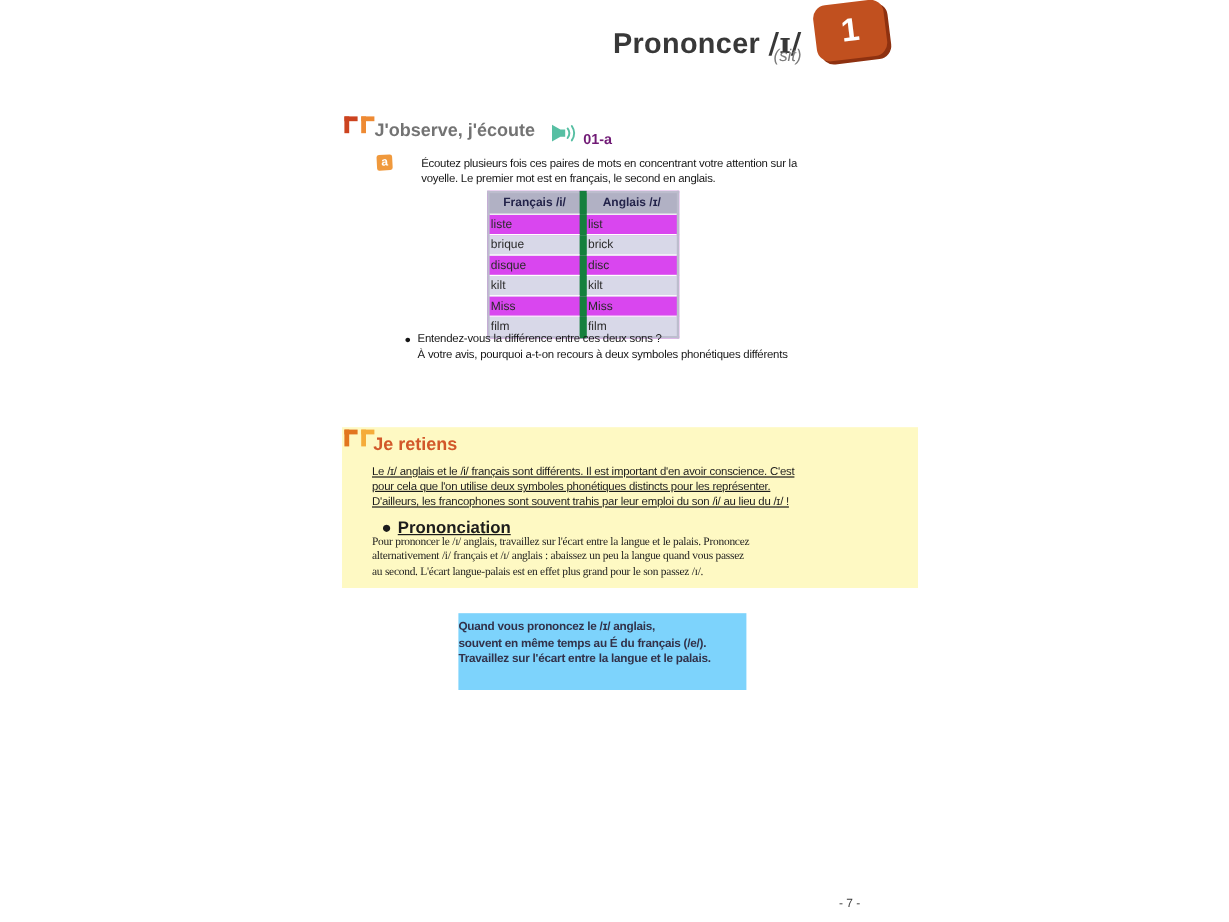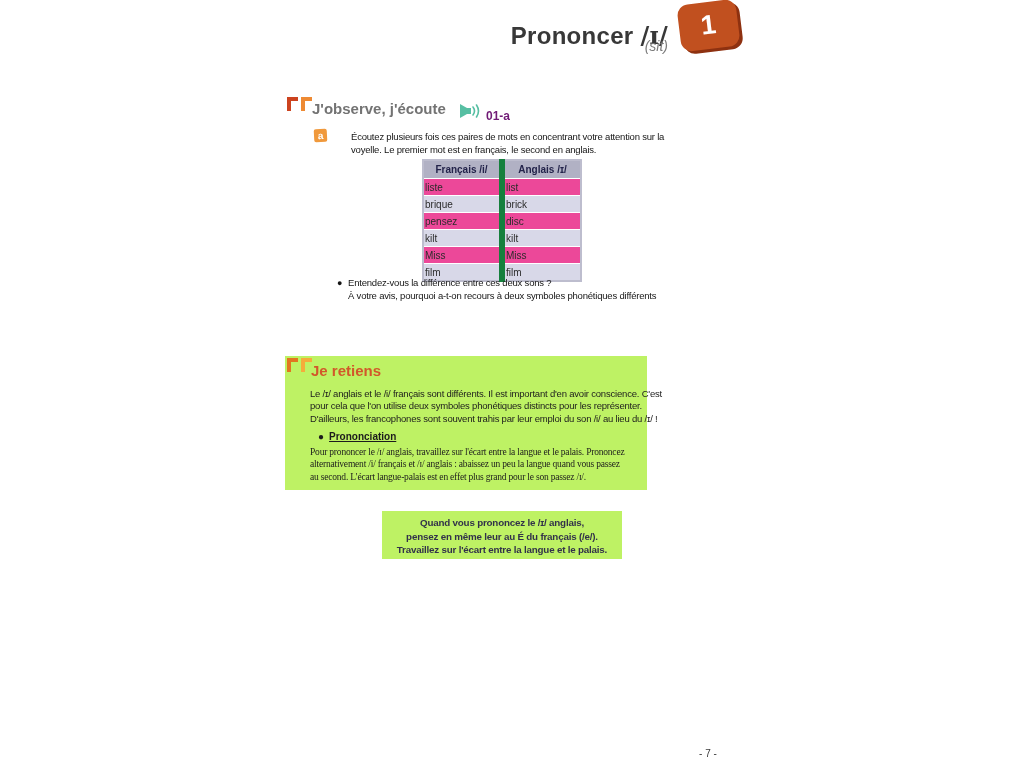--- a/index.html
+++ b/index.html
@@ -28,49 +28,49 @@
   .audio-icon{position:absolute;left:460px;top:103px;}
   .audio-label{position:absolute;left:486px;top:109px;font-size:12px;font-weight:bold;color:#701a75;}
   .ex-badge{position:absolute;left:314px;top:129px;width:13px;height:13px;background:#f0993c;
             border-radius:2px;color:#fff;font-size:10px;font-weight:bold;text-align:center;
             line-height:13px;transform:rotate(-3deg);}
   .instruction{position:absolute;left:335px;top:130px;width:378px;font-size:9.5px;
                line-height:13px;letter-spacing:-0.2px;color:#151515;}
   .instruction div{white-space:nowrap;padding-left:16px;}
 
   
-  .pair-table{position:absolute;left:422px;top:159px;border-collapse:collapse;
-              border:2px solid #bdbdce;font-size:10px;background:#ec4899;}
+  .pair-table{position:absolute;left:406px;top:159px;border-collapse:collapse;
+              border:2px solid #bdbdce;font-size:10px;background:#d946ef;}
   .pair-table th{width:73px;height:15px;background:#b1b1c4;color:#23234a;font-weight:bold;
                  text-align:center;border-bottom:1px solid #fff;font-size:10px;}
   .pair-table td{height:14px;text-align:left;color:#2b2b2b;
                  border-bottom:1px solid #fff;}
   .pair-table .c2{border-left:6px solid #15803d;}
   .pair-table tbody tr:nth-child(even) td{background:#d8d8e8;}
 
   
   .q-bullet{position:absolute;left:337px;top:278px;font-size:9px;color:#151515;}
   .questions{position:absolute;left:348px;top:277px;width:365px;font-size:9.5px;
              line-height:12.6px;letter-spacing:-0.2px;color:#151515;}
   .questions div{white-space:nowrap;}
 
   
-  .retiens-box{position:absolute;left:285px;top:356px;width:362px;height:134px;background:#bef264;}
+  .retiens-box{position:absolute;left:285px;top:356px;width:480px;height:134px;background:#fef9c3;}
   .retiens-heading{position:absolute;left:26px;top:6px;font-size:15px;font-weight:bold;color:#d2582a;}
   .retiens-p1{position:absolute;left:25px;top:32px;width:400px;font-size:9.5px;
-              line-height:12.4px;letter-spacing:-0.2px;color:#1c1c1c;}
+              line-height:12.4px;letter-spacing:-0.2px;color:#1c1c1c;text-decoration:underline;}
   .retiens-p1 div,.retiens-p2 div{white-space:nowrap;}
-  .retiens-bullet{position:absolute;left:33px;top:75px;font-size:10px;color:#1c1c1c;text-align:right;}
+  .retiens-bullet{position:absolute;left:33px;top:75px;font-size:14px;color:#1c1c1c;text-align:right;}
   .retiens-bullet .bullet-title{font-weight:bold;text-decoration:underline;margin-left:5px;}
   .retiens-p2{position:absolute;left:25px;top:90px;width:400px;font-size:9.5px;
               line-height:12.4px;letter-spacing:-0.2px;color:#1c1c1c;font-family:Liberation Serif, serif;}
 
   
-  .tip-box{position:absolute;left:382px;top:511px;width:240px;height:48px;background:#bef264;
-           box-sizing:border-box;padding-top:5px;text-align:center;color:#32324a;
+  .tip-box{position:absolute;left:382px;top:511px;width:240px;height:64px;background:#7dd3fc;
+           box-sizing:border-box;padding-top:5px;text-align:left;color:#32324a;
            font-size:9.8px;font-weight:bold;line-height:13.5px;letter-spacing:-0.2px;}
 
   
   .page-number{position:absolute;left:678px;top:748px;width:60px;text-align:center;
                font-size:10px;color:#3a3a3a;}
 </style>
 </head>
 <body>
 
 <div class="page">
@@ -115,21 +115,21 @@
     <tbody>
       <tr>
         <td>liste</td>
         <td class="c2">list</td>
       </tr>
       <tr>
         <td>brique</td>
         <td class="c2">brick</td>
       </tr>
       <tr>
-        <td>pensez</td>
+        <td>disque</td>
         <td class="c2">disc</td>
       </tr>
       <tr>
         <td>kilt</td>
         <td class="c2">kilt</td>
       </tr>
       <tr>
         <td>Miss</td>
         <td class="c2">Miss</td>
       </tr>
@@ -165,19 +165,19 @@
 
     <div class="retiens-p2">
       <div>Pour prononcer le /ɪ/ anglais, travaillez sur l'écart entre la langue et le palais. Prononcez</div>
       <div>alternativement /i/ français et /ɪ/ anglais : abaissez un peu la langue quand vous passez</div>
       <div>au second. L'écart langue-palais est en effet plus grand pour le son passez /ɪ/.</div>
     </div>
   </div>
 
   <div class="tip-box">
     <div>Quand vous prononcez le /ɪ/ anglais,</div>
-    <div>pensez en même leur au É du français (/e/).</div>
+    <div>souvent en même temps au É du français (/e/).</div>
     <div>Travaillez sur l'écart entre la langue et le palais.</div>
   </div>
 
   <div class="page-number">- 7 -</div>
 
 </div>
 
 </body></html>

